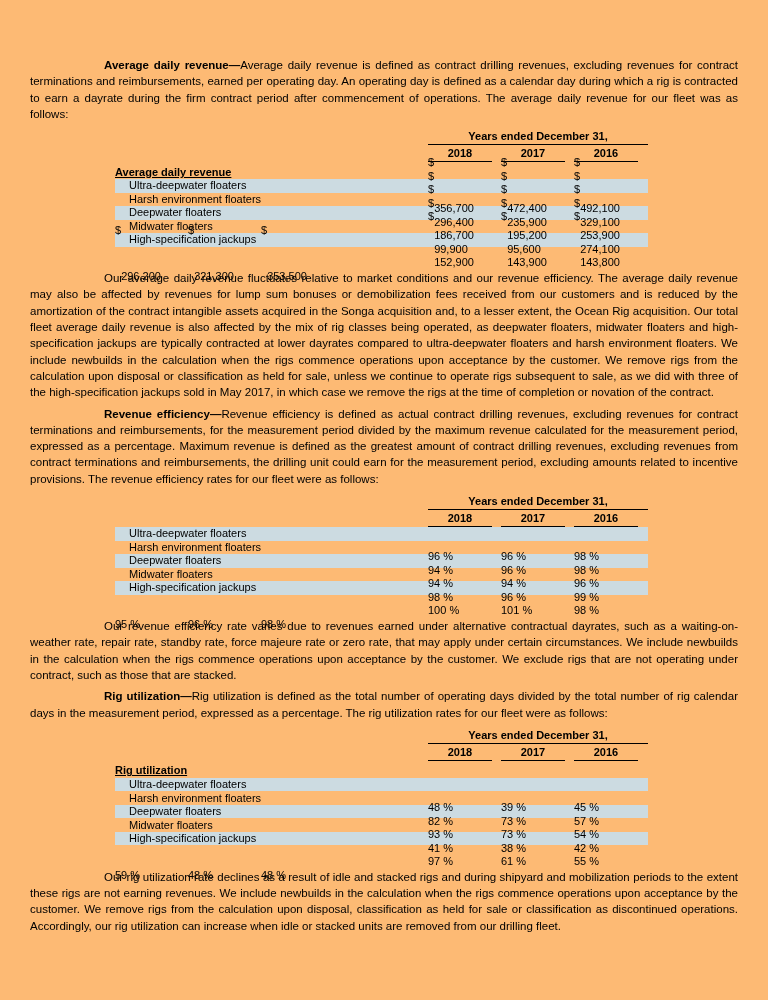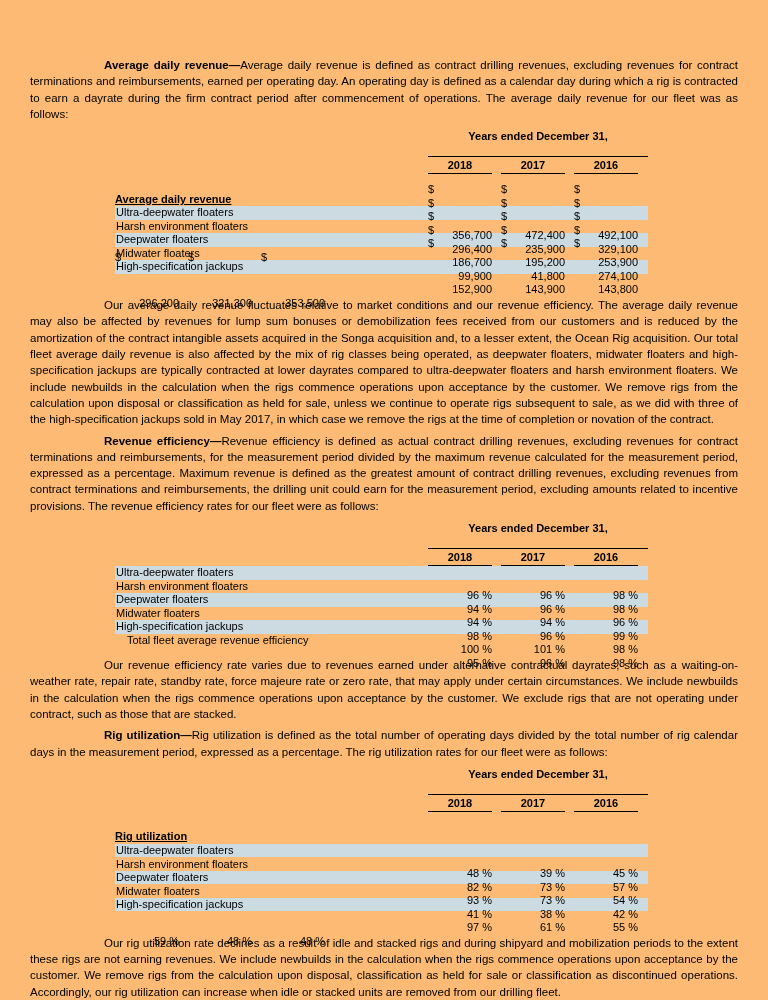--- a/index.html
+++ b/index.html
@@ -36,45 +36,45 @@
     gap: 9px;
     width: 220px;
     padding-right: 10px;
     justify-content: flex-end;
   }
   .t-period {
     width: 220px;
     text-align: center;
     font-weight: bold;
     border-bottom: 1px solid #000;
-    padding-bottom: 13px;
+    padding-bottom: 1px;
   }
   .t-years { margin-top: 2px; }
   .t-vcol { width: 64px; display: flex; justify-content: space-between; }
   .t-year {
     font-weight: bold;
     text-align: center;
     display: block;
     border-bottom: 1px solid #000;
     padding-bottom: 1px;
   }
   .t-title {
     font-weight: bold;
     text-decoration: underline;
     height: 14px;
-    margin-top: 18px;
+    margin-top: 3px;
     display: flex;
     align-items: center;
   }
   .t-row { display: flex; align-items: center; height: 13.5px; }
   .t-row.shaded { background: var(--shade, #ccdbe1); }
-  .t-label { flex: 1; padding-left: 1px; white-space: nowrap; }
+  .t-label { flex: 1; padding-left: 14px; white-space: nowrap; }
   .t-label.indent { padding-left: 12px; }
   .t-cur { text-align: left; }
-  .t-val { flex: 1; text-align: right; white-space: nowrap; margin-top: 46px; }
+  .t-val { flex: 1; white-space: nowrap; margin-top: 46px; }
 
   .footer {
     position: absolute;
     left: 0; right: 0;
     bottom: 18px;
     text-align: center;
     font-size: 11.5px;
   }
 </style>
 </head>
@@ -151,21 +151,21 @@
       </div>
       <div class="t-row">
         <div class="t-label">Midwater floaters</div>
         <div class="t-vals">
           <div class="t-vcol">
             <div class="t-cur">$</div>
             <div class="t-val">99,900</div>
           </div>
           <div class="t-vcol">
             <div class="t-cur">$</div>
-            <div class="t-val">41,800</div>
+            <div class="t-val">95,600</div>
           </div>
           <div class="t-vcol">
             <div class="t-cur">$</div>
             <div class="t-val">274,100</div>
           </div>
         </div>
       </div>
       <div class="t-row shaded">
         <div class="t-label">High-specification jackups</div>
         <div class="t-vals">
@@ -282,21 +282,20 @@
           </div>
           <div class="t-vcol">
             <div class="t-val">101 %</div>
           </div>
           <div class="t-vcol">
             <div class="t-val">98 %</div>
           </div>
         </div>
       </div>
       <div class="t-row">
-        <div class="t-label indent">Total fleet average revenue efficiency</div>
         <div class="t-vals">
           <div class="t-vcol">
             <div class="t-val">95 %</div>
           </div>
           <div class="t-vcol">
             <div class="t-val">96 %</div>
           </div>
           <div class="t-vcol">
             <div class="t-val">98 %</div>
           </div>

